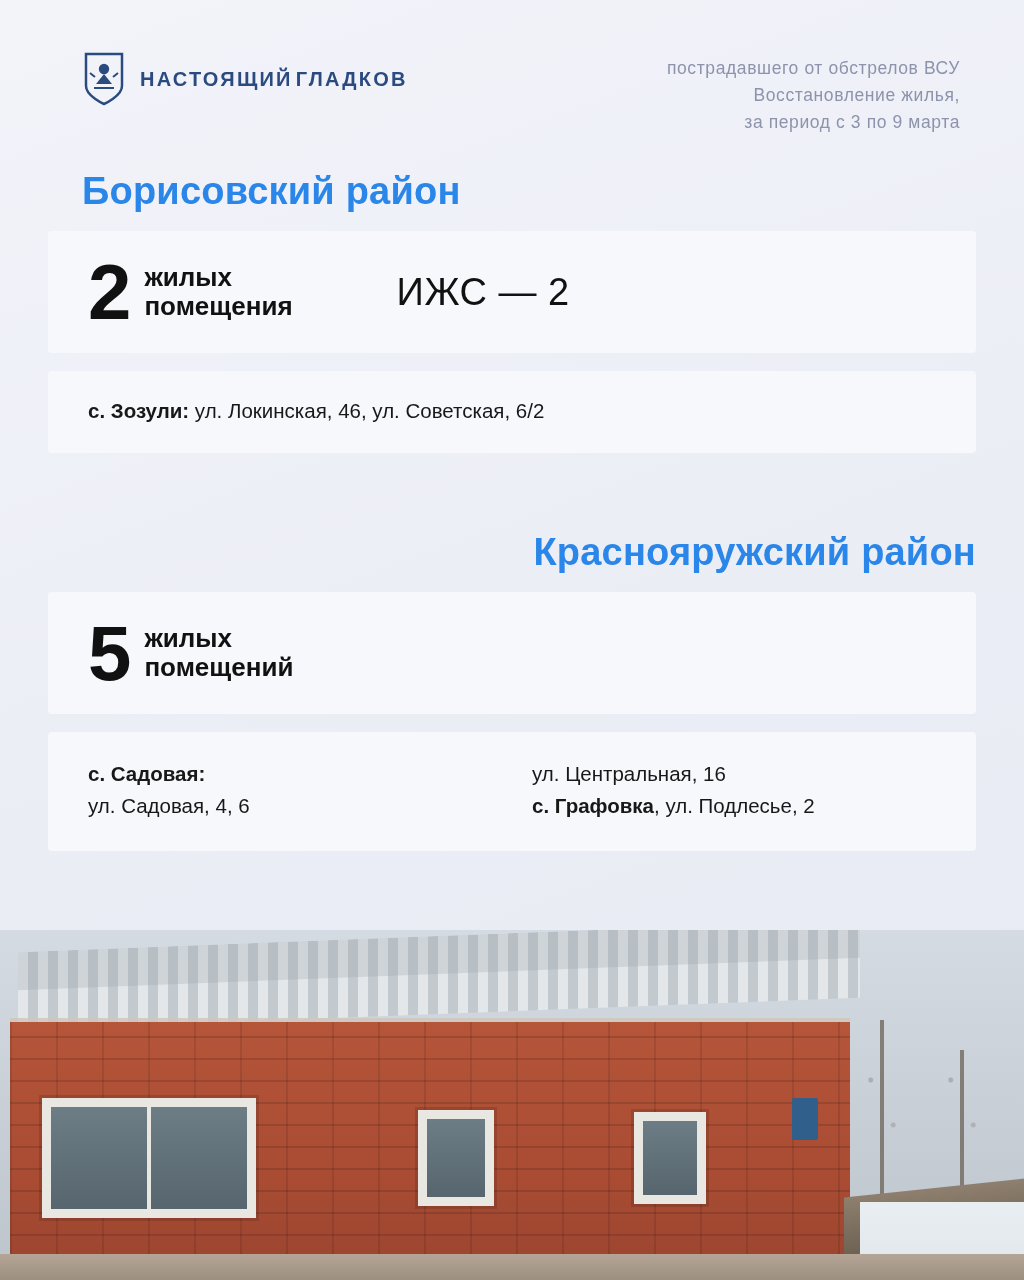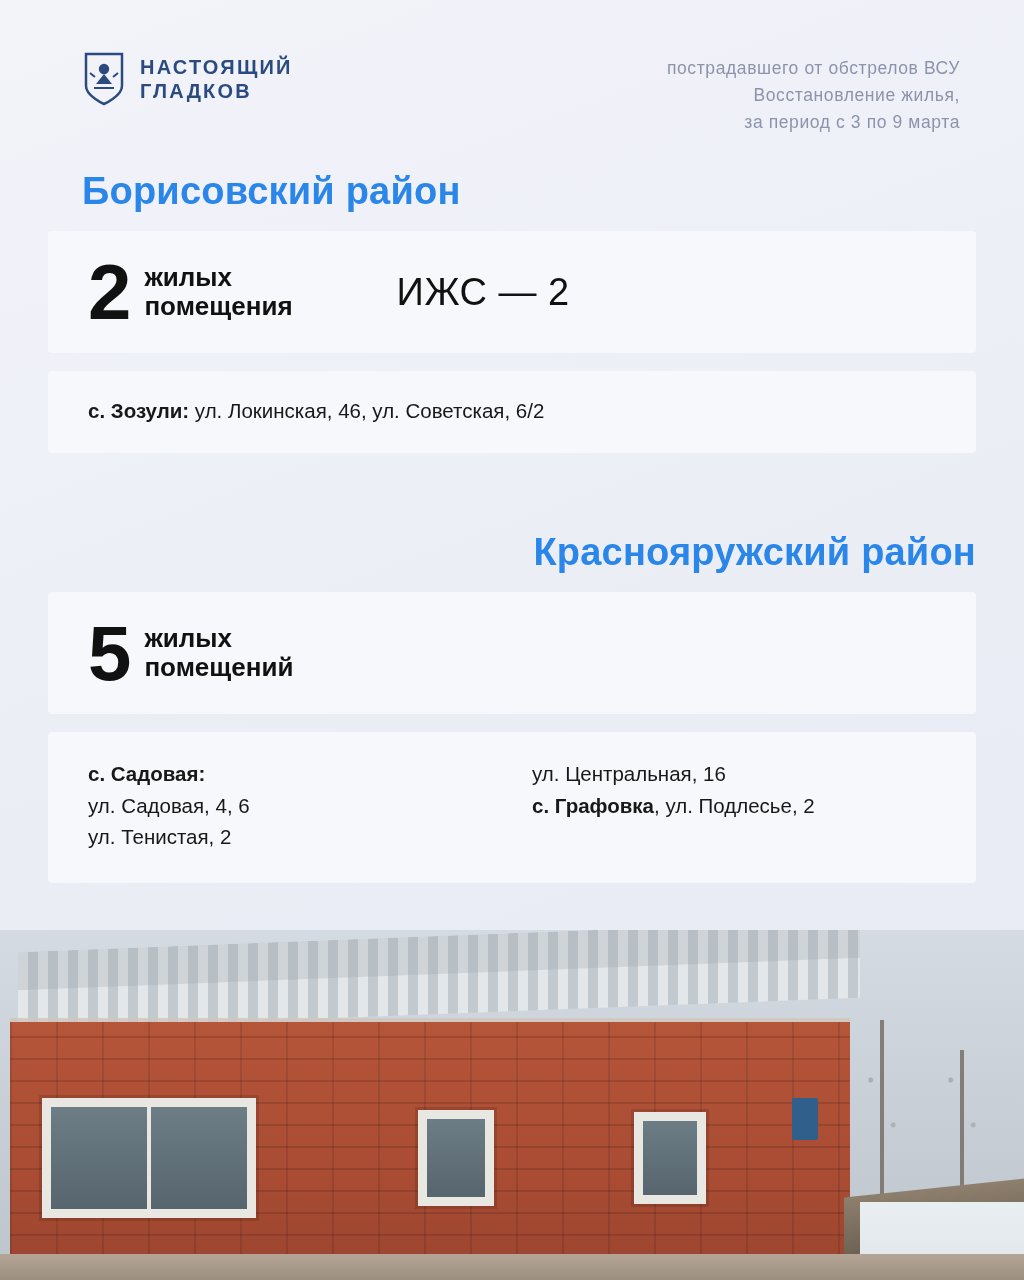--- a/index.html
+++ b/index.html
@@ -36,21 +36,21 @@
     align-items: center;
     gap: 14px;
   }
   .brand-emblem {
     width: 44px;
     height: 54px;
     flex: none;
   }
   .brand-text {
     display: flex;
-    flex-direction: column;
+    flex-direction: row;
     justify-content: center;
     gap: 3px;
   }
   .brand-line {
     font-size: 20px;
     font-weight: 700;
     letter-spacing: 2.2px;
     color: #2b4b80;
     line-height: 1.05;
   }
@@ -371,23 +371,20 @@
         </div>
       </div>
 
       <div class="card card-addresses">
         <div class="addr-col">
           <div class="line">
             <b>с. Садовая:</b><span></span>
           </div>
           <div class="line">
             <span>ул. Садовая, 4, 6</span>
-          </div>
-          <div class="line">
-            <span>ул. Тенистая, 2</span>
           </div>
         </div>
         <div class="addr-col">
           <div class="line">
             <span>ул. Центральная, 16</span>
           </div>
           <div class="line">
             <b>с. Графовка</b><span>, ул. Подлесье, 2</span>
           </div>
         </div>

